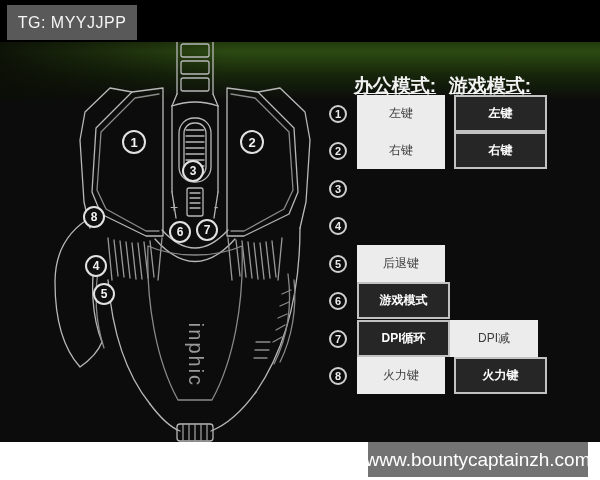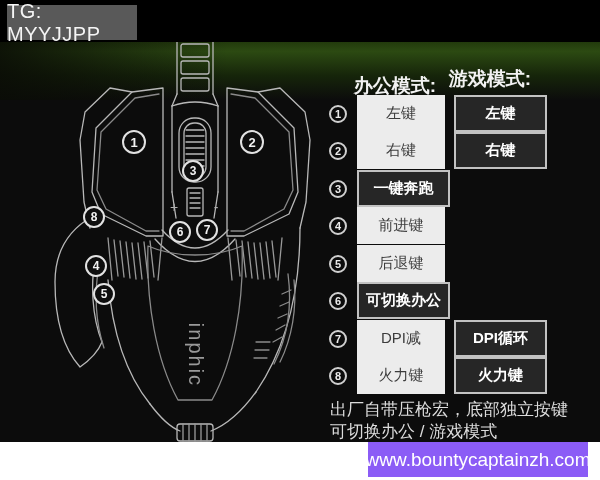--- a/index.html
+++ b/index.html
@@ -3,21 +3,21 @@
 <meta charset="utf-8">
 <style>
   html,body{margin:0;padding:0;background:#e9e9e9;}
   .canvas{
     position:relative;width:600px;height:480px;background:#ffffff;
     font-family:"Liberation Sans",sans-serif;overflow:hidden;
   }
   .top-bar{position:absolute;left:0;top:0;width:600px;height:42px;background:#000;}
   .tg-badge{
     position:absolute;left:7px;top:5px;width:130px;height:35px;background:#595959;
-    color:#f5f5f5;font-size:20px;display:flex;align-items:center;justify-content:center;
+    color:#f5f5f5;font-size:16px;display:flex;align-items:center;justify-content:center;
     letter-spacing:0.5px;
   }
   .photo{position:absolute;left:0;top:42px;width:600px;height:400px;background:#0c0c0c;overflow:hidden;}
   .green-band{
     position:absolute;left:0;top:0;width:600px;height:58px;
     background:
       linear-gradient(90deg, rgba(10,12,6,0.88) 0%, rgba(10,12,6,0) 38%),
       linear-gradient(180deg, #223a0c 0%, #2c4a12 16%, #16250a 58%, #0c0c0c 100%);
   }
   .mouse-svg{position:absolute;left:0;top:0;}
@@ -33,30 +33,30 @@
     font-size:19px;font-weight:bold;
   }
   .t-row{position:absolute;left:329px;width:240px;height:29px;display:flex;align-items:center;}
   .t-num{
     box-sizing:border-box;width:18px;height:18px;border:2px solid #d0d0d0;border-radius:50%;
     color:#ececec;font-size:11px;font-weight:bold;line-height:14px;text-align:center;
     margin-right:10px;flex:none;
   }
   .cell{
     box-sizing:border-box;height:37px;display:flex;align-items:center;justify-content:center;
-    font-size:15px;flex:none;text-align:center;
+    font-size:12px;flex:none;text-align:center;
   }
   .cell.office{width:88px;background:#ececec;color:#3c3c3c;margin-right:9px;}
   .cell.game{width:93px;background:#262626;border:2px solid #c2c2c2;color:#ffffff;font-weight:bold;}
   .footnote{
     position:absolute;left:330px;top:357px;width:262px;color:#dcdcdc;
     font-size:17px;line-height:1.32;
   }
   .web-badge{
-    position:absolute;left:368px;top:442px;width:220px;height:35px;background:#8b5cf6;
+    position:absolute;left:368px;top:442px;width:220px;height:35px;background:#737373;
     color:#ffffff;font-size:19px;display:flex;align-items:center;justify-content:center;
   }
 </style>
 </head>
 <body>
 
 <div class="canvas">
 
   <div class="top-bar">
     <div class="tg-badge">TG: MYYJJPP</div>
@@ -156,60 +156,54 @@
 
     <div class="callout big" style="left:122px;top:88px;">1</div>
     <div class="callout big" style="left:240px;top:88px;">2</div>
     <div class="callout small" style="left:182px;top:118px;">3</div>
     <div class="callout small" style="left:85px;top:213px;">4</div>
     <div class="callout small" style="left:93px;top:241px;">5</div>
     <div class="callout small" style="left:169px;top:179px;">6</div>
     <div class="callout small" style="left:196px;top:177px;">7</div>
     <div class="callout small" style="left:83px;top:164px;">8</div>
 
-    <div class="mode-hdr" style="left:347px;top:31px;">办公模式:</div>
-    <div class="mode-hdr" style="left:442px;top:24px;">游戏模式:</div>
+    <div class="mode-hdr" style="left:347px;top:31px;text-decoration:underline;">办公模式:</div>
+    <div class="mode-hdr" style="left:442px;top:31px;text-decoration:underline;">游戏模式:</div>
 
     <div class="t-row" style="top:57px;">
       <div class="t-num">1</div>
       <div class="cell office">左键</div>
       <div class="cell game">左键</div>
     </div>
     <div class="t-row" style="top:94px;">
       <div class="t-num">2</div>
       <div class="cell office">右键</div>
       <div class="cell game">右键</div>
     </div>
     <div class="t-row" style="top:132px;">
       <div class="t-num">3</div>
-      <div class="cell game">一键奔跑</div>
     </div>
     <div class="t-row" style="top:169px;">
       <div class="t-num">4</div>
-      <div class="cell office">前进键</div>
     </div>
     <div class="t-row" style="top:207px;">
       <div class="t-num">5</div>
       <div class="cell office">后退键</div>
     </div>
     <div class="t-row" style="top:244px;">
       <div class="t-num">6</div>
-      <div class="cell game">可切换办公</div>
+      <div class="cell game">游戏模式</div>
     </div>
     <div class="t-row" style="top:282px;">
       <div class="t-num">7</div>
+      <div class="cell game">DPI循环</div>
       <div class="cell office">DPI减</div>
-      <div class="cell game">DPI循环</div>
     </div>
     <div class="t-row" style="top:319px;">
       <div class="t-num">8</div>
       <div class="cell office">火力键</div>
       <div class="cell game">火力键</div>
     </div>
 
-    <div class="footnote">
-      <div>出厂自带压枪宏，底部独立按键</div>
-      <div>可切换办公 / 游戏模式</div>
-    </div>
   </div>
 
   <div class="web-badge">www.bountycaptainzh.com</div>
 </div>
 
 </body></html>

